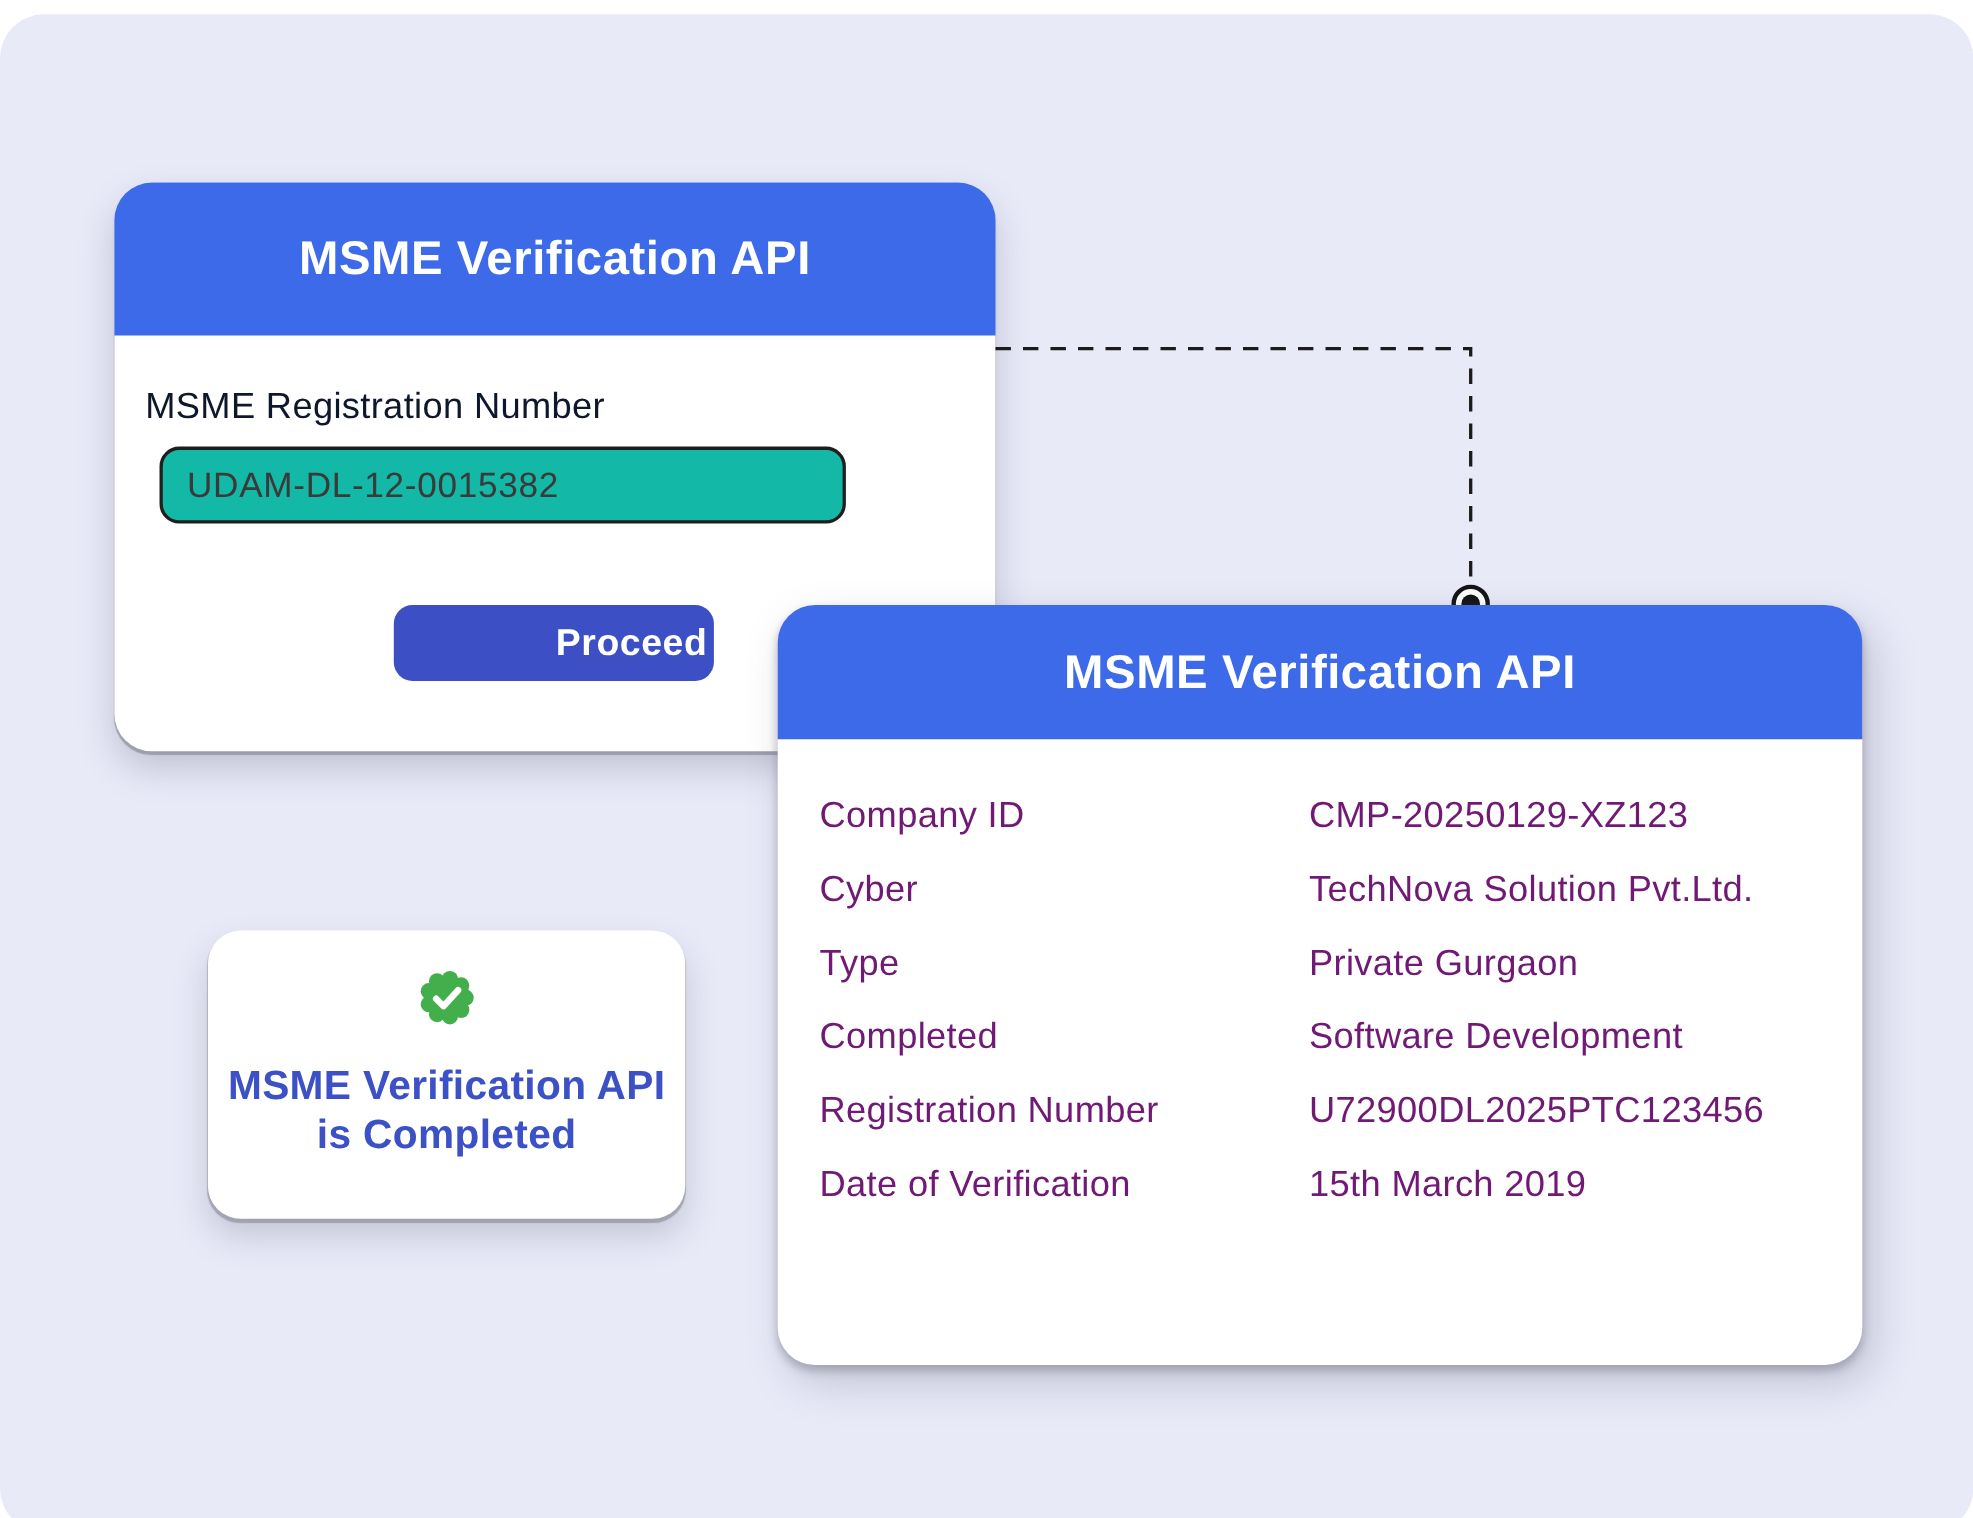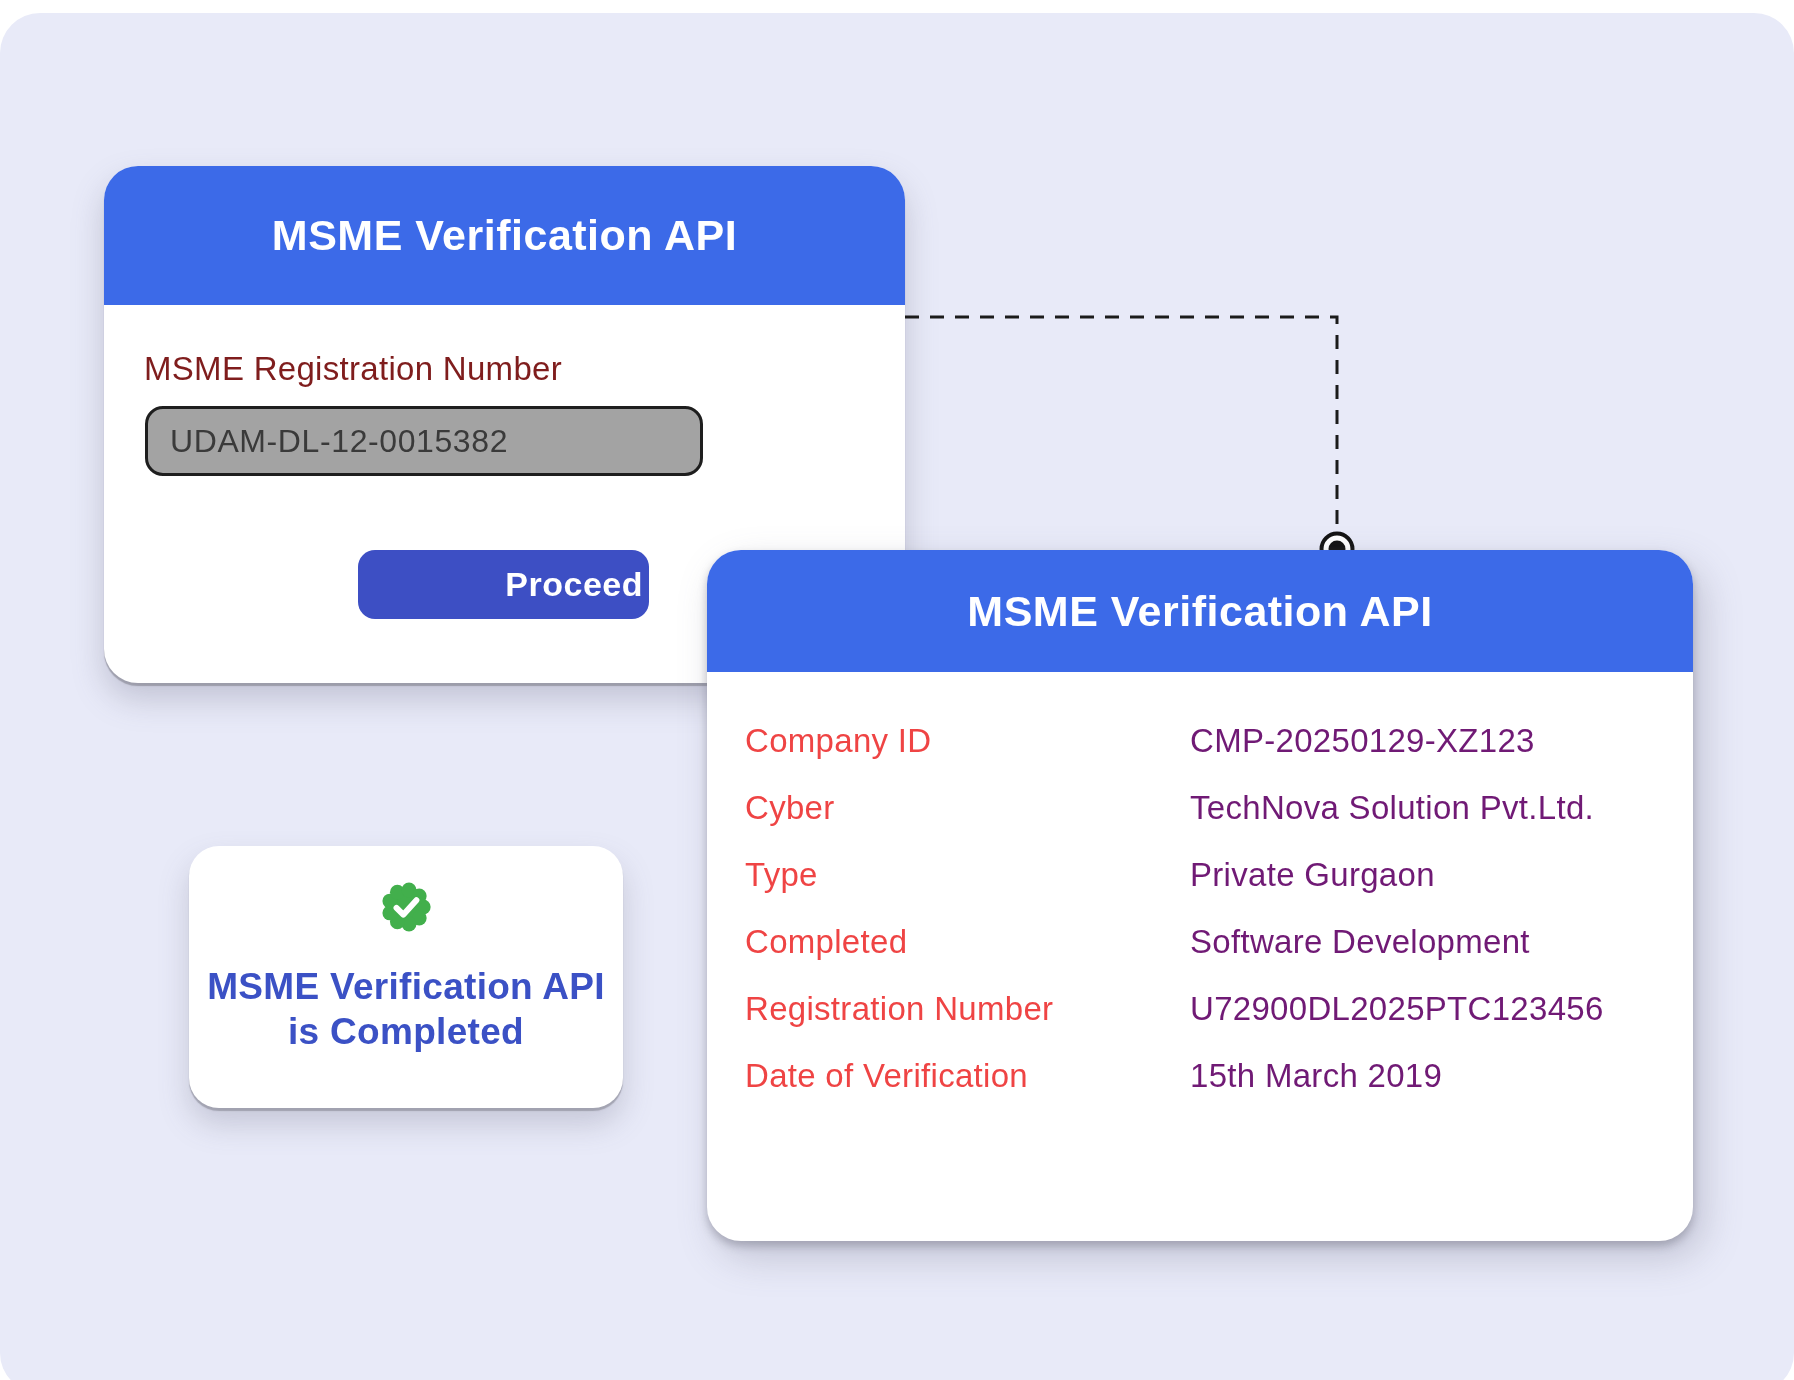--- a/index.html
+++ b/index.html
@@ -21,28 +21,28 @@
   }
   .card-header{
     position:absolute;left:0;top:0;right:0;
     background:#3c6ae8;
     border-radius:34px 34px 0 0;
     display:flex;align-items:center;justify-content:center;
     color:#ffffff;font-weight:700;letter-spacing:.5px;
   }
   .card-request .card-header{height:139px;font-size:43px;}
   .field-label{
-    position:absolute;left:40px;top:184px;
-    font-size:33px;color:#7f1d1d;letter-spacing:.3px;text-align:center;
+    position:absolute;left:28px;top:184px;
+    font-size:33px;color:#0f172a;letter-spacing:.3px;text-align:center;
   }
   .field-input{
-    position:absolute;left:41px;top:240px;width:558px;height:70px;
+    position:absolute;left:41px;top:240px;width:624px;height:70px;
     box-sizing:border-box;
     border:3px solid #1e1e1e;border-radius:18px;
-    background:#a3a3a3;
+    background:#14b8a6;
     font-family:"Liberation Sans","DejaVu Sans",sans-serif;
     font-size:32px;color:#3a3a3a;letter-spacing:.6px;
     padding:0 0 0 22px;outline:none;
   }
   .proceed-btn{
     position:absolute;left:254px;top:384px;width:291px;height:69px;
     background:#3d4fc4;border:none;border-radius:17px;
     color:#ffffff;font-weight:700;font-size:34px;letter-spacing:.5px;
     font-family:"Liberation Sans","DejaVu Sans",sans-serif;
     display:flex;align-items:center;justify-content:flex-end;
@@ -50,21 +50,21 @@
   }
   
   .card-response{
     left:707px;top:537px;width:986px;height:691px;
     border-radius:34px;
     box-shadow:0 5px 8px rgba(115,115,130,.45),10px 16px 38px rgba(95,95,120,.28);
   }
   .card-response .card-header{height:122px;font-size:43px;}
   .rows{position:absolute;left:38px;right:28px;top:122px;padding-top:35px;}
   .row{height:67px;display:flex;align-items:center;}
-  .row .lbl{width:445px;font-size:33px;color:#ef4444;letter-spacing:.3px;}
+  .row .lbl{width:445px;font-size:33px;color:#701a75;letter-spacing:.3px;}
   .row .val{font-size:33px;color:#701a75;letter-spacing:.3px;}
   
   .card-status{
     left:189px;top:833px;width:434px;height:262px;
     border-radius:30px;
     box-shadow:0 3px 1px rgba(120,120,132,.5),0 16px 30px rgba(95,95,120,.25);
   }
   .badge-wrap{position:absolute;left:0;right:0;top:32px;display:flex;justify-content:center;}
   .status-text{
     position:absolute;left:0;right:0;top:118px;

